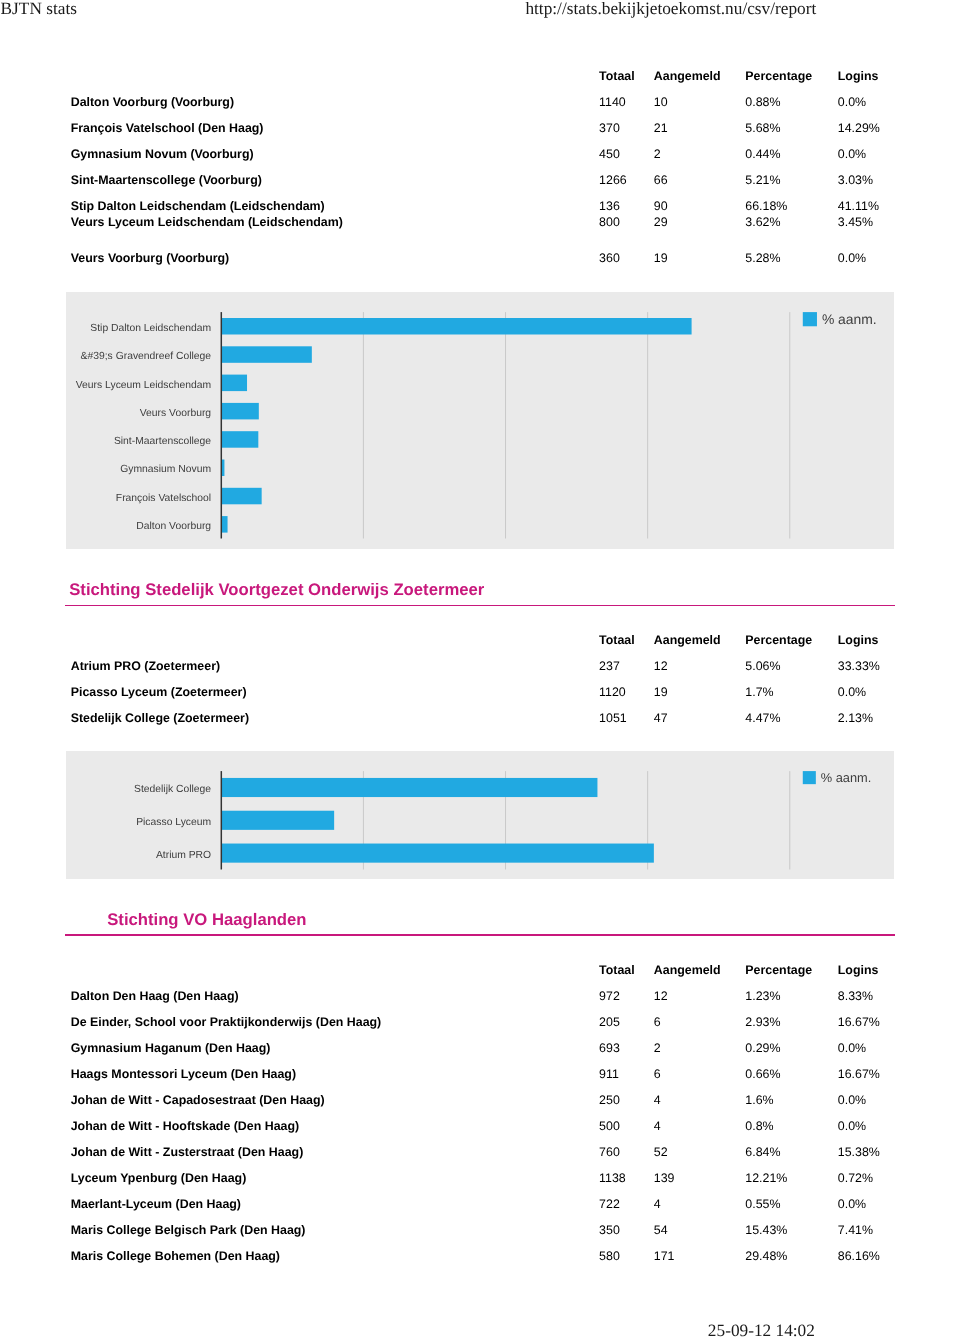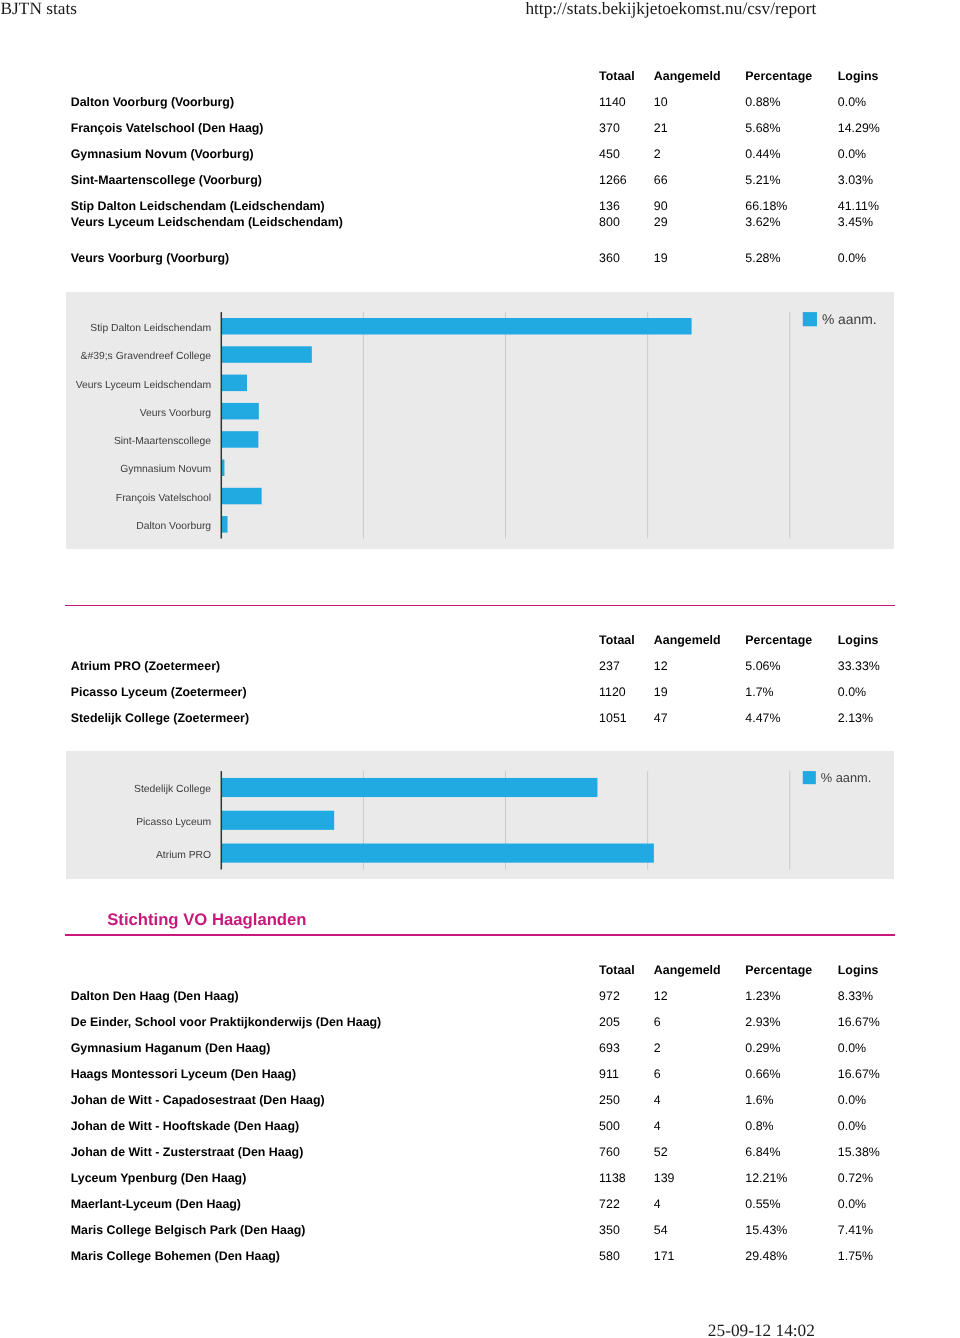--- a/index.html
+++ b/index.html
@@ -129,20 +129,21 @@
           <text x="145.10000000000002" y="152.15" text-anchor="end" class="cat-label" fill="#3d3d3d">Sint-Maartenscollege</text>
           <text x="145.10000000000002" y="180.45" text-anchor="end" class="cat-label" fill="#3d3d3d">Gymnasium Novum</text>
           <text x="145.10000000000002" y="208.75" text-anchor="end" class="cat-label" fill="#3d3d3d">François Vatelschool</text>
           <text x="145.10000000000002" y="237.04999999999998" text-anchor="end" class="cat-label" fill="#3d3d3d">Dalton Voorburg</text>
         </g>
       <line stroke="#333333" stroke-width="1.5" x1="155.3" x2="155.3" y1="20.1" y2="246.5"></line>
       <rect fill="#21a9e1" x="736.8" y="20.1" width="14.178" height="14.178"></rect>
       <text fill="#3d3d3d" x="755.928" y="31.86774" font-size="13.9">% aanm.</text>
     </svg>
   </div>
+  <h2 class="sec-title" style="left:69.2px;top:581.96px;color:#c8187c;">Stichting Stedelijk Voortgezet Onderwijs Zoetermeer</h2>
   <div class="sec-rule" style="top:604.50px;background:#c8187c;"></div>
   <div class="tbl">
     <div class="trow thead" style="top:632.00px;">
       <span class="c0"></span>
       <span class="c1">Totaal</span>
       <span class="c2">Aangemeld</span>
       <span class="c3">Percentage</span>
       <span class="c4">Logins</span>
     </div>
     <div class="trow" style="top:658.00px;">
@@ -268,16 +269,16 @@
       <span class="c1">350</span>
       <span class="c2">54</span>
       <span class="c3">15.43%</span>
       <span class="c4">7.41%</span>
     </div>
     <div class="trow" style="top:1248.00px;">
       <span class="c0">Maris College Bohemen (Den Haag)</span>
       <span class="c1">580</span>
       <span class="c2">171</span>
       <span class="c3">29.48%</span>
-      <span class="c4">1.75%</span>
+      <span class="c4">86.16%</span>
     </div>
   </div>
 </div>
 
 </body></html>

